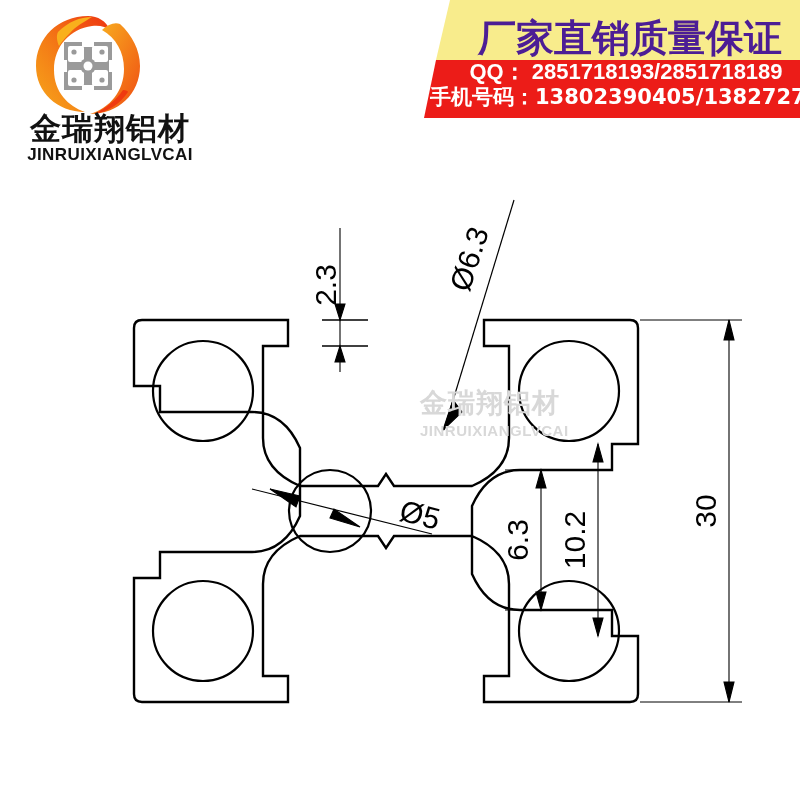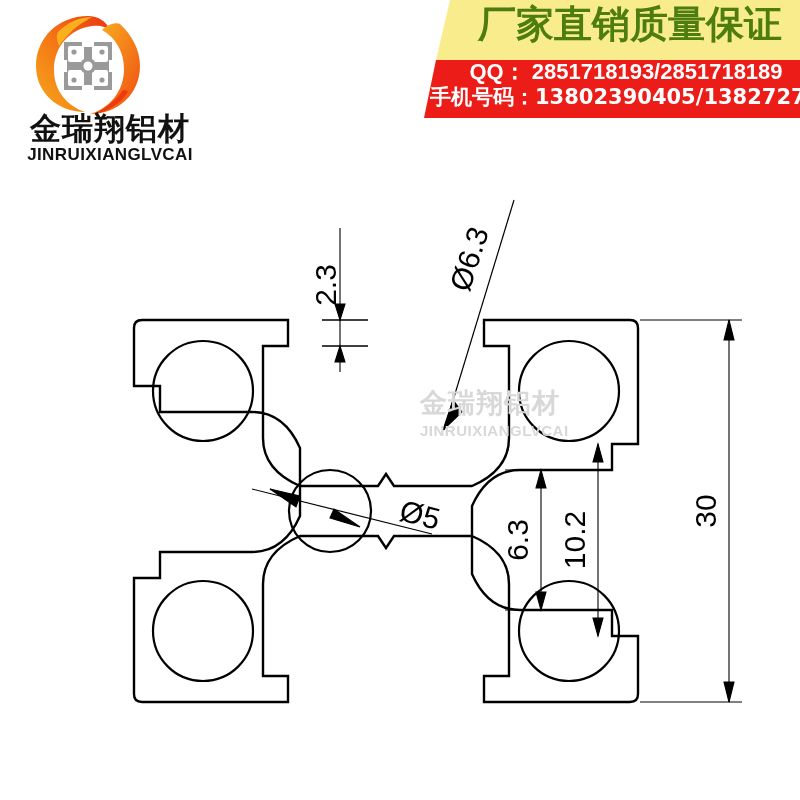--- a/index.html
+++ b/index.html
@@ -66,28 +66,28 @@
     position: absolute;
     left: 424px;
     top: 0px;
     width: 376px;
     height: 118px;
   }
   .promo-svg { position: absolute; left: 0; top: 0; }
   #promo-headline {
     position: absolute;
     left: 36px;
-    top: 0;
+    top: 14px;
     width: 340px;
     text-align: center;
     font-family: "DejaVu Sans", sans-serif;
     font-weight: bold;
     font-size: 38px;
     line-height: 48px;
-    color: #4d7c0f;
+    color: #4c1d95;
     white-space: nowrap;
     letter-spacing: 0px;
   }
   #promo-line-qq {
     position: absolute;
     left: 26px;
     top: 58px;
     width: 352px;
     text-align: center;
     font-family: "Liberation Sans", sans-serif;

